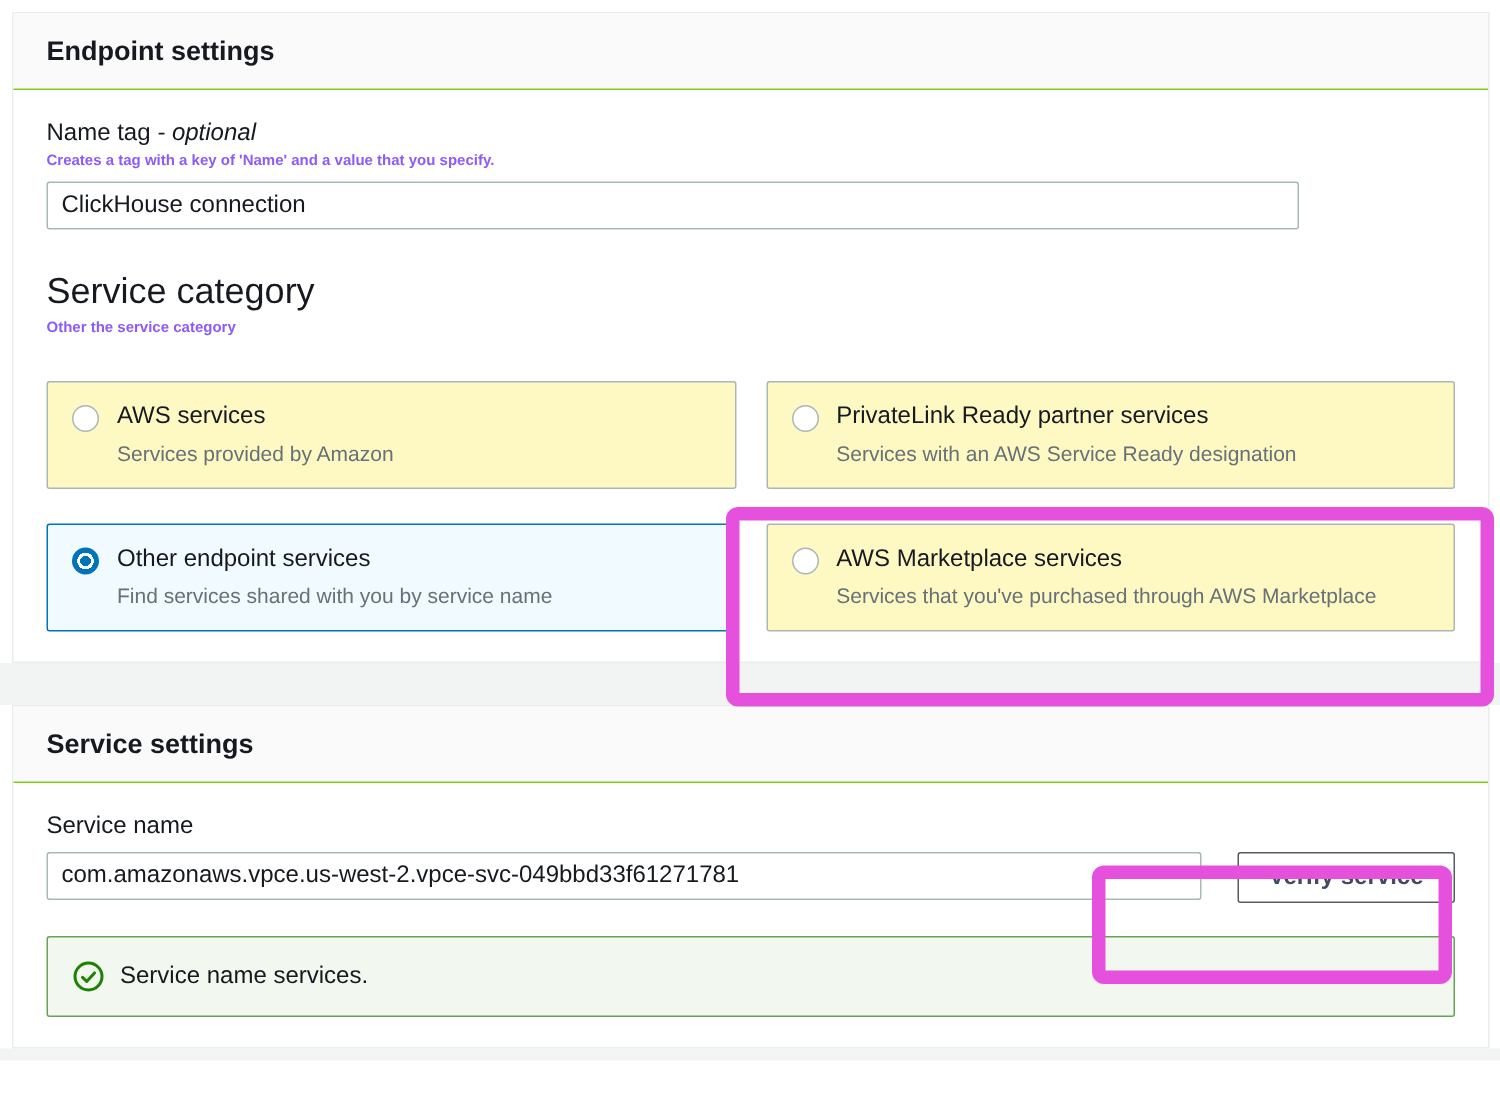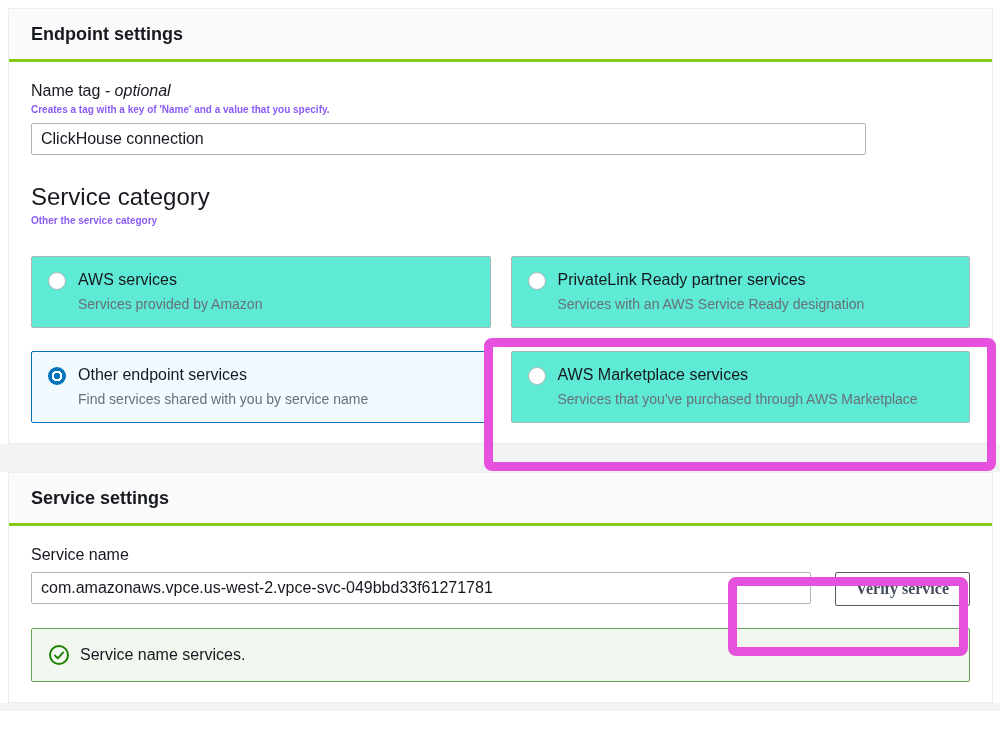--- a/index.html
+++ b/index.html
@@ -14,21 +14,21 @@
   .page { padding: 8px 0 0 8px; }
 
   
   .card {
     background: #ffffff;
     border: 1px solid #eaeded;
     width: calc(100% - 7px);
   }
   .card-header {
     background: #fafafa;
-    border-bottom: 3px solid #84cc16;
+    border-bottom: 1px solid #84cc16;
     padding: 15px 22px 14px 22px;
   }
   .card-header h2 {
     font-size: 18px;
     font-weight: 700;
     color: #16191f;
   }
   .card-body { padding: 20px 22px 20px 22px; }
 
   
@@ -56,21 +56,21 @@
   .tile-grid {
     margin-top: 30px;
     display: grid;
     grid-template-columns: 1fr 1fr;
     column-gap: 20px;
     row-gap: 23px;
   }
   .tile {
     border: 1px solid #aab7b8;
     border-radius: 2px;
-    background: #5eead4;
+    background: #fef9c3;
     padding: 12px 16px 13px 16px;
     display: flex;
     align-items: flex-start;
     cursor: pointer;
     min-height: 72px;
   }
   .tile.selected {
     border-color: var(--accent, #0073bb);
     background: #f1faff;
   }
@@ -95,21 +95,21 @@
 
   
   .service-row { display: flex; align-items: flex-start; }
   .verify-btn {
     margin: 8px 0 0 24px;
     height: 34px;
     padding: 0 20px;
     background: #ffffff;
     border: 1px solid #545b64;
     border-radius: 2px;
-    font-family: Liberation Serif, serif;
+    font-family: Liberation Sans, sans-serif;
     font-size: 16px;
     font-weight: 700;
     color: #414d5c;
     cursor: pointer;
     white-space: nowrap;
   }
 
   
   .alert-success {
     margin-top: 22px;

